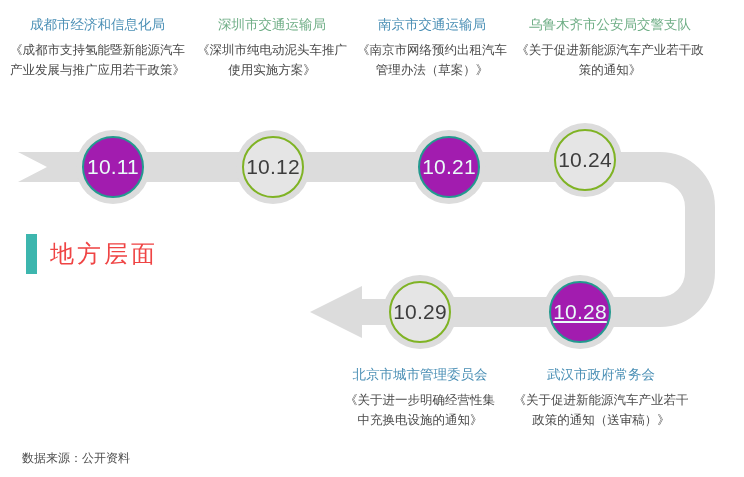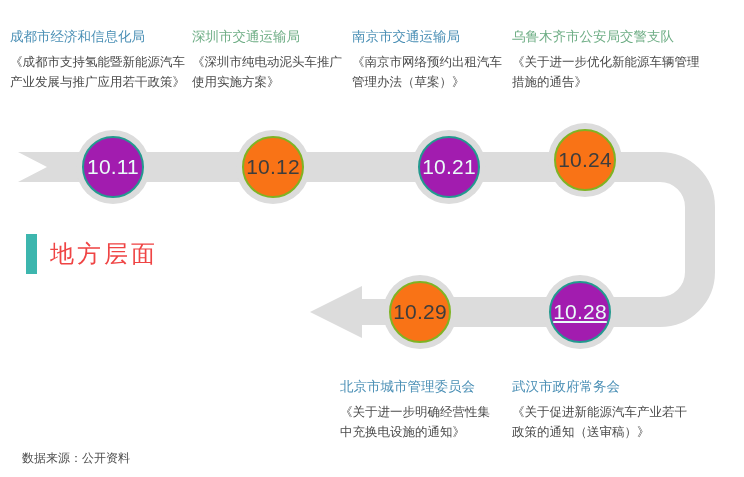--- a/index.html
+++ b/index.html
@@ -23,27 +23,27 @@
     display:flex;align-items:center;justify-content:center;
     font-size:21px;letter-spacing:.2px;
     box-shadow:0 0 0 6px #dcdcdc;
   }
   .node.teal{
     background:#a21caf;
     border:2px solid #24998f;
     color:#eafdf9;
   }
   .node.green{
-    background:#f97316;
+    background:#e5e5e5;
     border:2px solid #7fb324;
     color:#3d3d3d;
   }
 
   
-  .entry{position:absolute;text-align:left;margin-top:12px;}
+  .entry{position:absolute;text-align:center;}
   .org{
     font-size:13.5px;
     line-height:18px;
     white-space:nowrap;
     margin-bottom:6px;
   }
   .org.blue{color:#4a8fb5;}
   .org.green{color:#6fae86;}
   .doc{
     font-size:12.5px;
@@ -103,21 +103,21 @@
     <div class="doc">《深圳市纯电动泥头车推广使用实施方案》</div>
   </div>
 
   <div class="entry" style="left:352px;top:16px;width:160px;">
     <div class="org blue">南京市交通运输局</div>
     <div class="doc">《南京市网络预约出租汽车管理办法（草案）》</div>
   </div>
 
   <div class="entry" style="left:512px;top:16px;width:196px;">
     <div class="org green">乌鲁木齐市公安局交警支队</div>
-    <div class="doc">《关于进一步优化新能源车辆管理措施的通告》</div>
+    <div class="doc">《关于促进新能源汽车产业若干政策的通知》</div>
   </div>
 
   <div class="node teal" style="left:82px;top:136px;">
     <span>10.11</span>
   </div>
   <div class="node green" style="left:242px;top:136px;">
     <span>10.12</span>
   </div>
   <div class="node teal" style="left:394px;top:136px;margin-left:24px;">
     <span>10.21</span>

